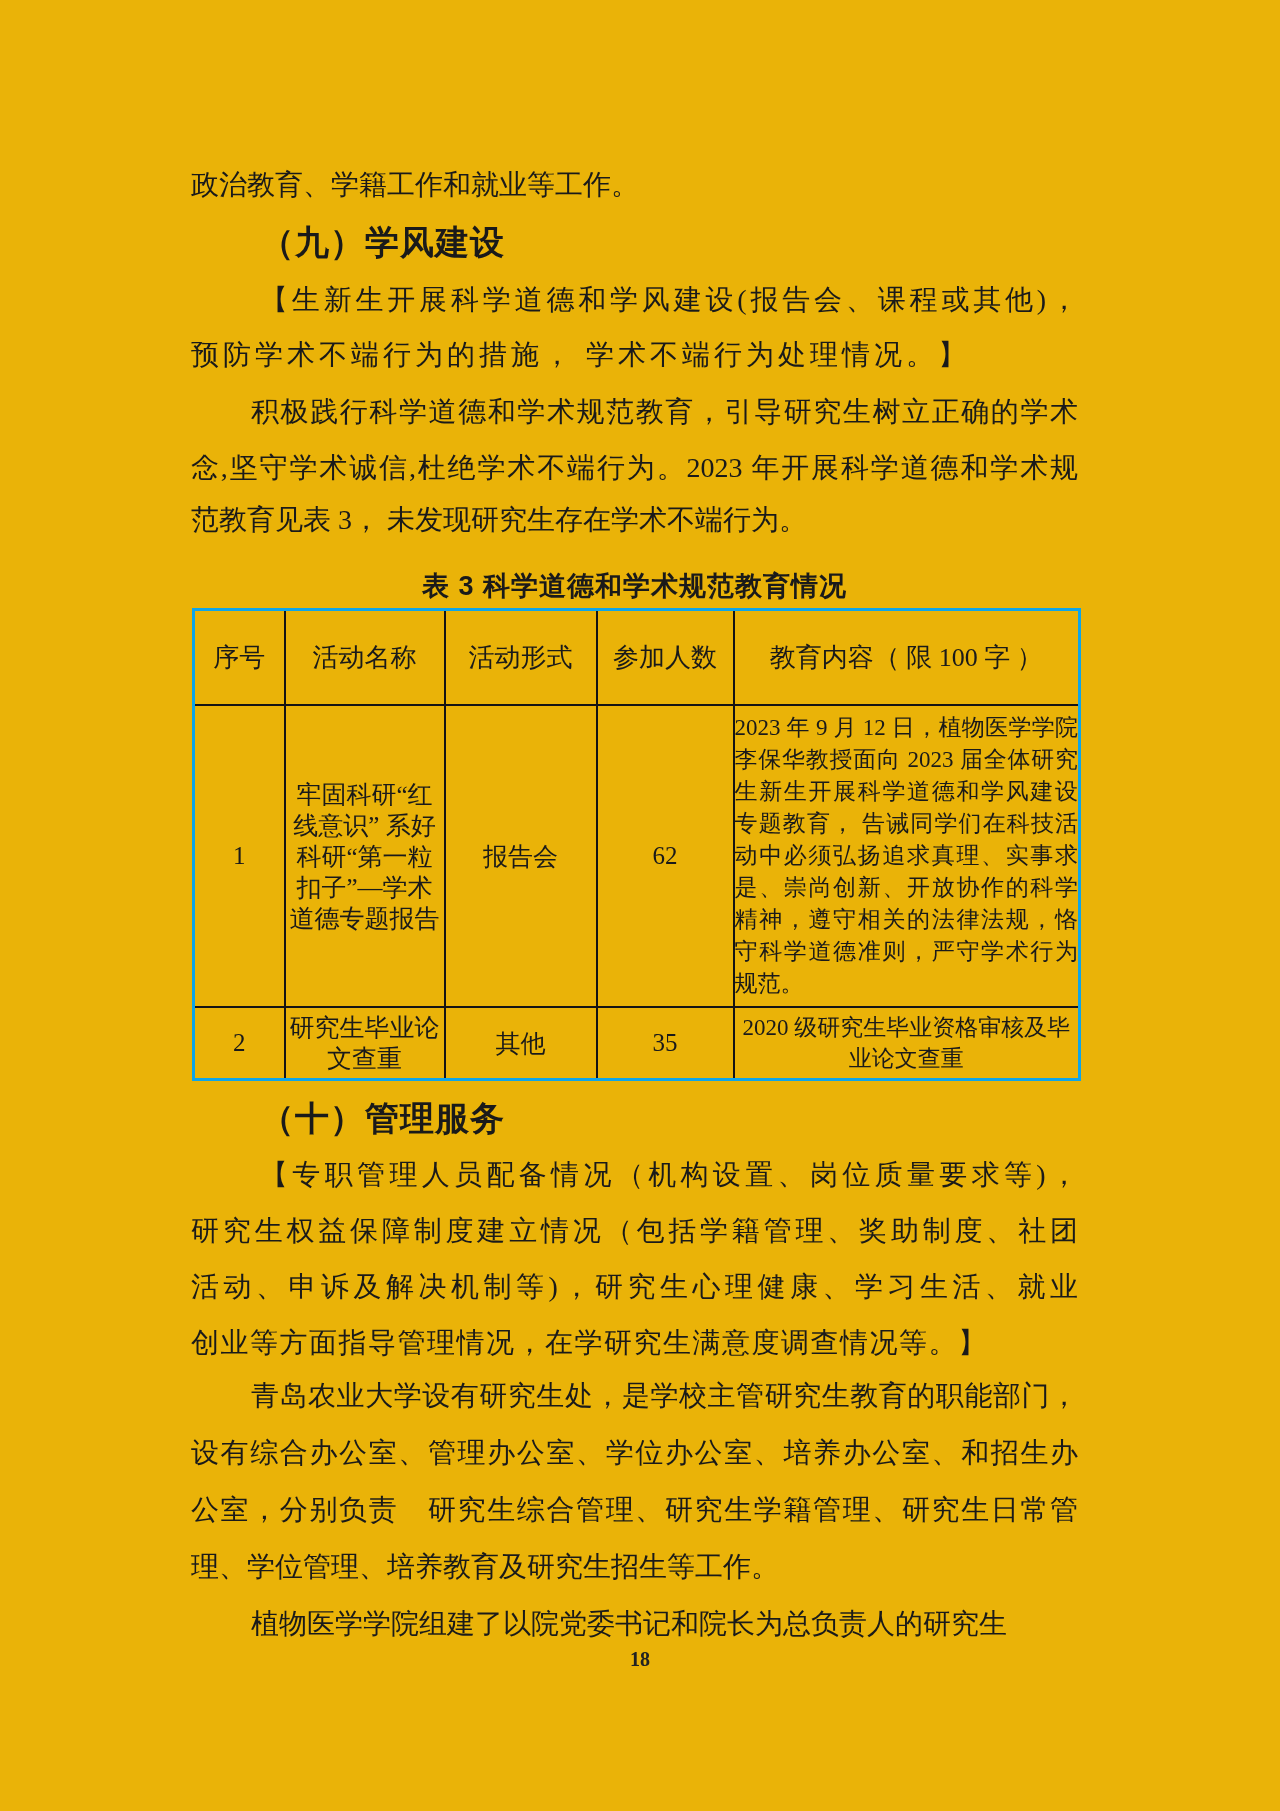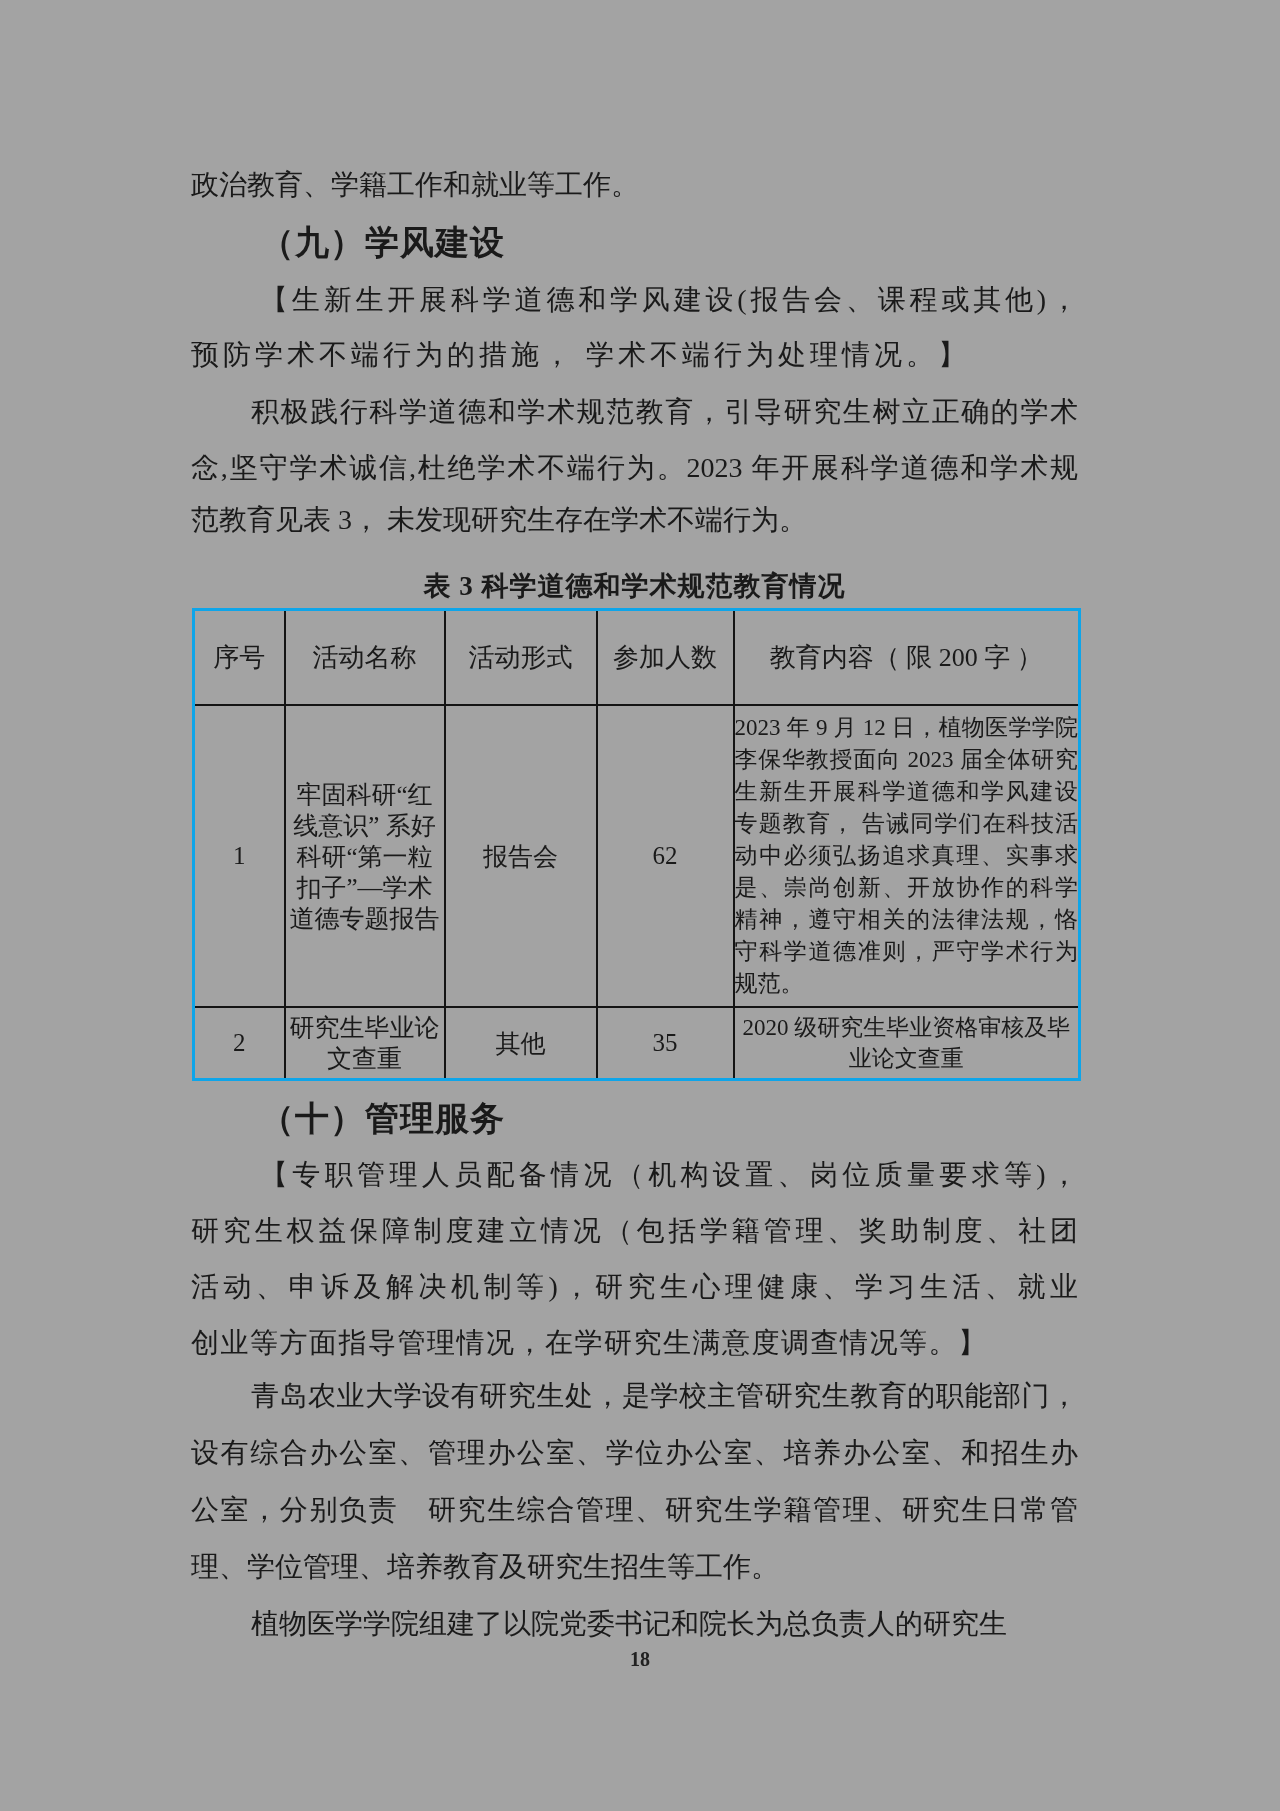--- a/index.html
+++ b/index.html
@@ -1,19 +1,19 @@
 <!DOCTYPE html>
 <html><head>
 <meta charset="utf-8">
 <style>
   html,body{margin:0;padding:0;}
   .page{
     position:relative;
     width:1280px;height:1811px;
-    background:#a3a3a3;
+    background:#eab308;
     color:#1a1a1a;
     font-family:"Liberation Serif","DejaVu Serif",serif;
     overflow:hidden;
   }
   .ln{
     position:absolute;
     left:191px;
     width:887px;
     height:34px;
     line-height:34px;
@@ -42,21 +42,21 @@
     font-size:34px;
     letter-spacing:1px;
     box-sizing:border-box;
     white-space:nowrap;
   }
   .tbl-title{
     position:absolute;
     left:191px;top:570px;
     width:887px;height:32px;line-height:32px;
     text-align:center;
-    font-family:Liberation Serif, serif;
+    font-family:Liberation Sans, sans-serif;
     font-weight:bold;
     font-size:27px;
     letter-spacing:1px;
   }
   table.t3{
     position:absolute;
     left:192px;top:608px;
     width:886px;
     border-collapse:collapse;
     table-layout:fixed;
@@ -116,21 +116,21 @@
         <col style="width:152px">
         <col style="width:137px">
         <col style="width:346px">
     </colgroup>
     <tbody>
         <tr class="hdr">
       <td>序号</td>
       <td>活动名称</td>
       <td>活动形式</td>
       <td>参加人数</td>
-      <td>教育内容（ 限 200 字 ）</td>
+      <td>教育内容（ 限 100 字 ）</td>
     </tr>
     <tr class="r1">
       <td>1</td>
       <td>
         <span class="cell-lines">
           <span class="cl">牢固科研“红</span>
           <span class="cl">线意识” 系好</span>
           <span class="cl">科研“第一粒</span>
           <span class="cl">扣子”—学术</span>
           <span class="cl">道德专题报告</span>

